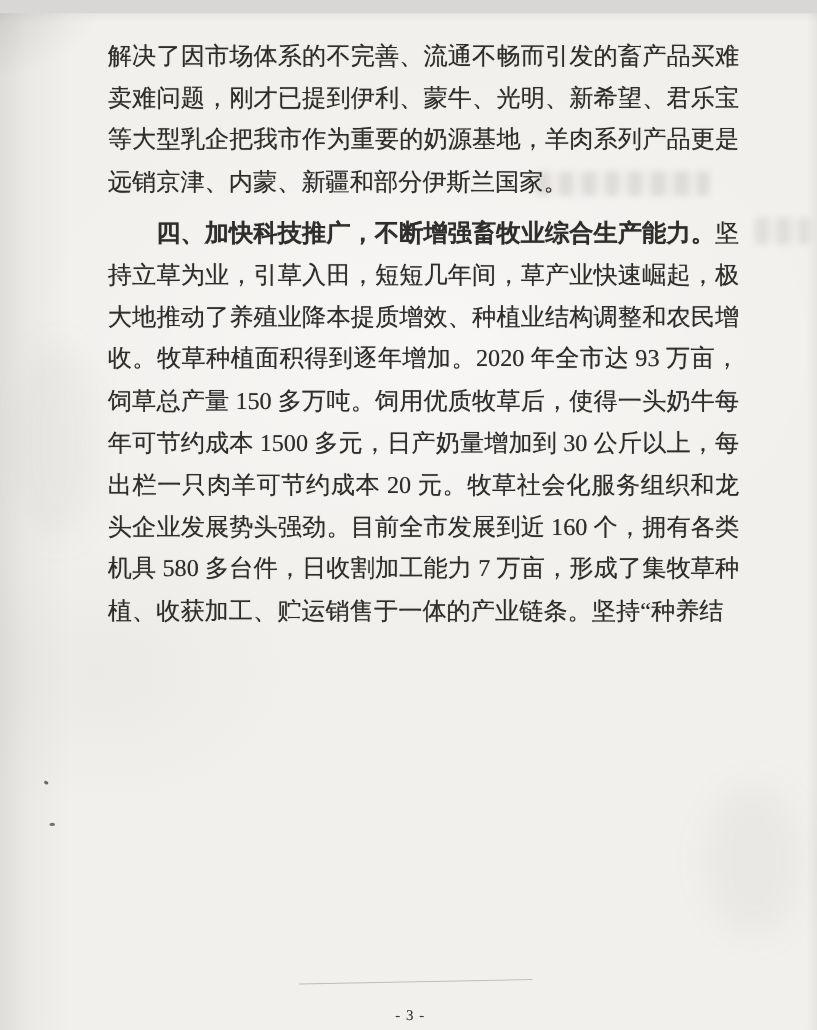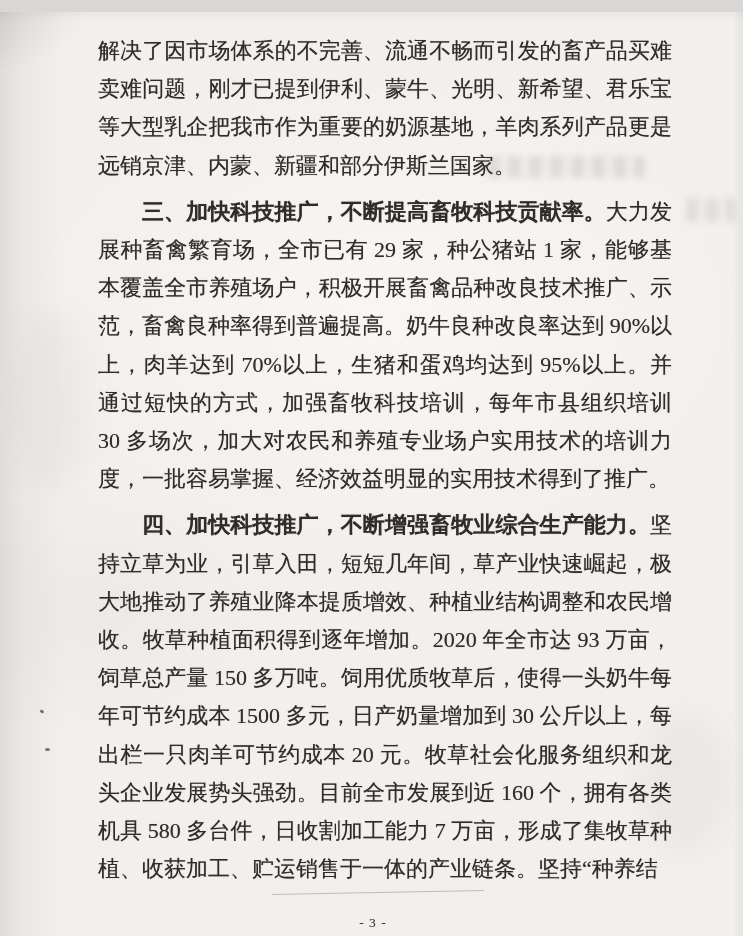--- a/index.html
+++ b/index.html
@@ -58,21 +58,20 @@
 <div class="page">
 
   <div class="blotch blotch-1"></div>
   <div class="blotch blotch-2"></div>
 
   <div class="ghost ghost-1"></div>
   <div class="ghost ghost-2"></div>
 
   <div class="doc">
       <p class="para">解决了因市场体系的不完善、流通不畅而引发的畜产品买难卖难问题，刚才已提到伊利、蒙牛、光明、新希望、君乐宝等大型乳企把我市作为重要的奶源基地，羊肉系列产品更是远销京津、内蒙、新疆和部分伊斯兰国家。</p>
-      <p class="para section"><b>三、加快科技推广，不断提高畜牧科技贡献率。</b>大力发展种畜禽繁育场，全市已有 29 家，种公猪站 1 家，能够基本覆盖全市养殖场户，积极开展畜禽品种改良技术推广、示范，畜禽良种率得到普遍提高。奶牛良种改良率达到 90%以上，肉羊达到 70%以上，生猪和蛋鸡均达到 95%以上。并通过短快的方式，加强畜牧科技培训，每年市县组织培训 30 多场次，加大对农民和养殖专业场户实用技术的培训力度，一批容易掌握、经济效益明显的实用技术得到了推广。</p>
       <p class="para section"><b>四、加快科技推广，不断增强畜牧业综合生产能力。</b>坚持立草为业，引草入田，短短几年间，草产业快速崛起，极大地推动了养殖业降本提质增效、种植业结构调整和农民增收。牧草种植面积得到逐年增加。2020 年全市达 93 万亩，饲草总产量 150 多万吨。饲用优质牧草后，使得一头奶牛每年可节约成本 1500 多元，日产奶量增加到 30 公斤以上，每出栏一只肉羊可节约成本 20 元。牧草社会化服务组织和龙头企业发展势头强劲。目前全市发展到近 160 个，拥有各类机具 580 多台件，日收割加工能力 7 万亩，形成了集牧草种植、收获加工、贮运销售于一体的产业链条。坚持“种养结</p>
     </div>
 
   <div class="speck speck-1"></div>
   <div class="speck speck-2"></div>
   <div class="scratch"></div>
 
   <div class="page-num">- 3 -</div>
 </div>
 

